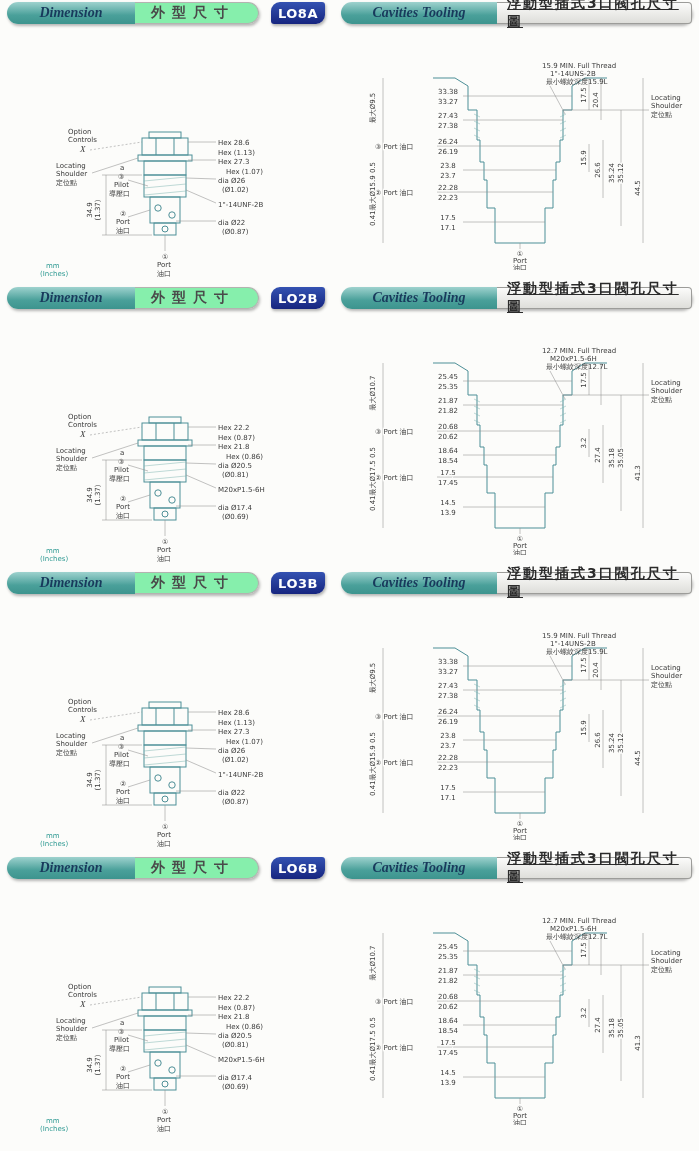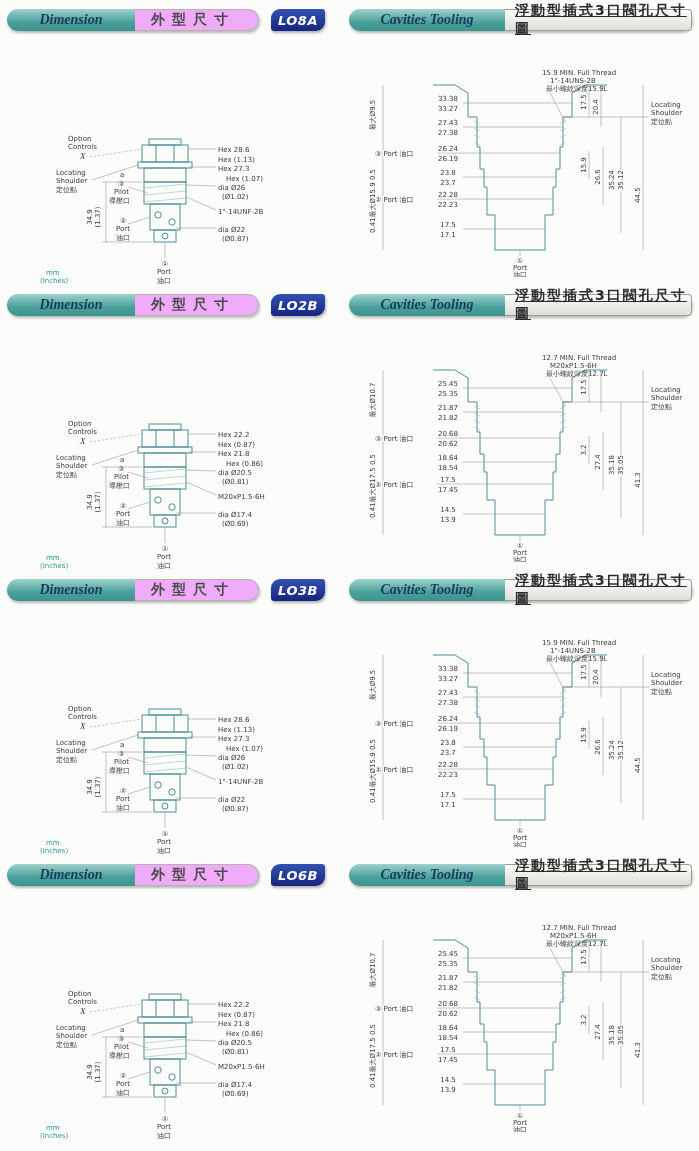--- a/index.html
+++ b/index.html
@@ -3,56 +3,56 @@
 <meta charset="utf-8">
 <style>
   html,body{margin:0;padding:0;}
   body{
     width:699px;height:1151px;
     background:#f4f4f1;
     font-family:"DejaVu Sans",sans-serif;
     overflow:hidden;
   }
   .page{position:relative;width:699px;height:1151px;background:#fcfcfa;}
-  .sections{padding-top:9px;}
+  .sections{padding-top:2px;}
   .section{position:relative;height:285px;}
   .header-row{
     display:flex;align-items:stretch;height:22px;margin:0 7px;
   }
   .h-group{display:flex;box-shadow:1px 2px 3px rgba(0,0,0,.28);border-radius:11px;}
   .h-left{width:252px;flex:0 0 auto;}
-  .h-right{flex:1;margin-left:24px;}
+  .h-right{flex:1;margin-left:16px;}
   .h-pill{
     flex:0 0 128px;
     background:linear-gradient(180deg,#9ed2ce 0%,#4aa09a 60%,#3d948e 100%);
     border-radius:11px 0 0 11px;
     display:flex;align-items:center;justify-content:center;
     font-family:"Liberation Serif",serif;font-style:italic;font-weight:bold;
     font-size:14px;color:#183a5c;
   }
   .h-pill2{flex:0 0 156px;}
   .h-cn{
     flex:1;display:flex;align-items:center;
     font-weight:bold;font-size:14px;color:#4a4a4a;
   }
   .h-cn-left{
-    background:#f0abfc;border:1px solid #b3b3b0;border-left:none;
+    background:#86efac;border:1px solid #b3b3b0;border-left:none;
     border-radius:0 11px 11px 0;padding-left:16px;letter-spacing:7px;text-align:right;
   }
   .h-cn-right{
     background:linear-gradient(180deg,#fbfbfa 0%,#dededa 100%);
     border:1px solid #9c9c99;border-left:none;
     border-radius:0 4px 4px 0;padding-left:10px;letter-spacing:2px;color:#2b2b2b;text-decoration:underline;
   }
   .badge{
     flex:0 0 54px;margin-left:12px;
     background:linear-gradient(180deg,#3452b2 0%,#16257f 100%);
     border-radius:9px 3px 9px 3px;
     display:flex;align-items:center;justify-content:center;
-    color:#fff;font-style:italic;font-weight:bold;font-size:13px;
+    color:#fff;font-weight:bold;font-size:13px;
     box-shadow:1px 2px 3px rgba(0,0,0,.3);
     letter-spacing:.5px;
   }
   .valve-svg{position:absolute;left:30px;top:116px;}
   .cavity-svg{position:absolute;left:345px;top:56px;}
   svg text{font-size:7px;fill:#3a3a3a;}
   svg text.cnz{font-size:7px;}
   svg text.t-teal{fill:#2f9a93;}
   svg text.t-i{font-style:italic;font-family:"Liberation Serif",serif;font-size:9px;}
   .outline{stroke:#4d8f97;fill:none;stroke-width:1;}

